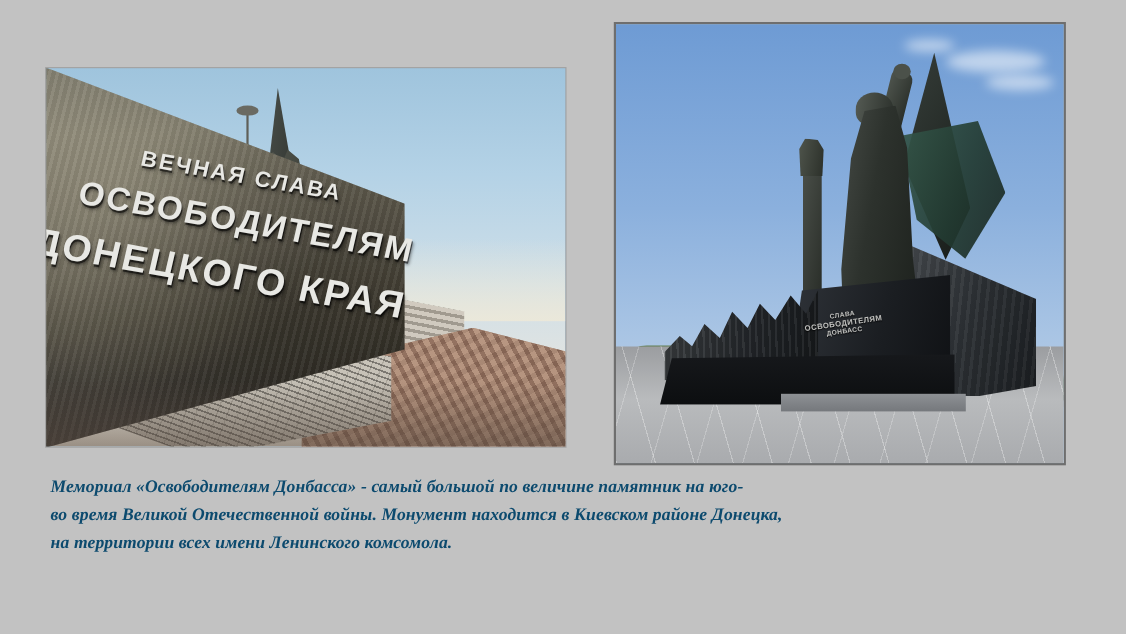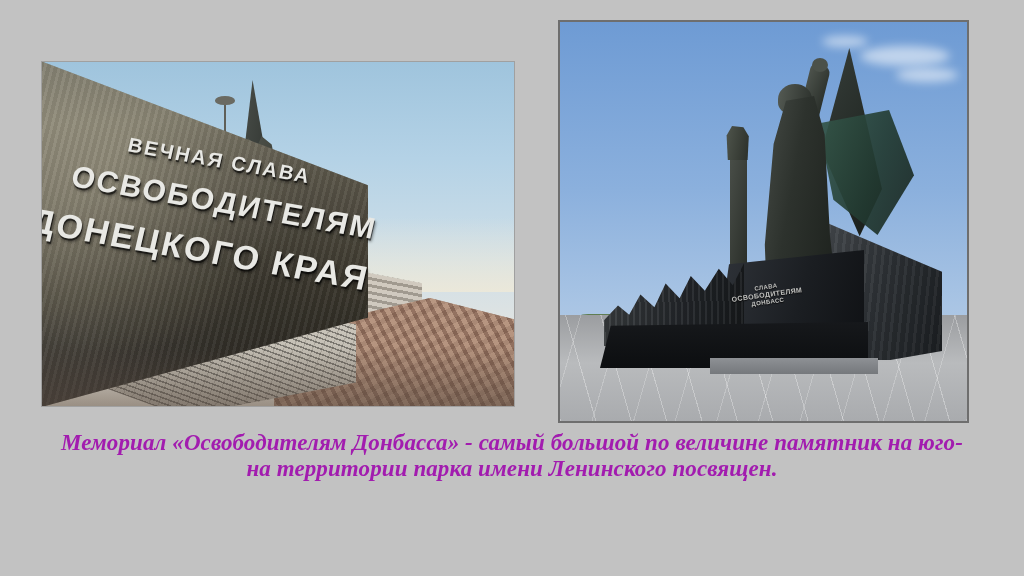--- a/index.html
+++ b/index.html
@@ -451,27 +451,27 @@
   .rp-ins-1 { font-size: 6px; }
   .rp-ins-2 { font-size: 7px; }
   .rp-ins-3 { font-size: 6px; }
 
   
   #caption {
     position: absolute;
     left: 46px;
     top: 430px;
     width: 932px;
-    text-align: center;
+    text-align: left;
     font-family: "Liberation Serif", "DejaVu Serif", serif;
     font-style: italic;
     font-weight: 700;
-    font-size: 23px;
+    font-size: 16px;
     line-height: 25.5px;
-    color: #a21caf;
+    color: #0c4a6e;
     letter-spacing: 0.1px;
   }
   #caption .cap-line { display: block; white-space: nowrap; }
 </style>
 </head>
 <body>
 
 <div class="slide">
 
   <div class="photo" id="photo-left">
@@ -539,16 +539,17 @@
       <div class="rp-inscription">
         <div class="rp-ins-1">СЛАВА</div>
         <div class="rp-ins-2">ОСВОБОДИТЕЛЯМ</div>
         <div class="rp-ins-3">ДОНБАСС</div>
       </div>
     </div>
   </div>
 
   <div id="caption">
     <span class="cap-line">Мемориал «Освободителям Донбасса» - самый большой по величине памятник на юго-</span>
-    <span class="cap-line">на территории парка имени Ленинского посвящен.</span>
+    <span class="cap-line">во время Великой Отечественной войны. Монумент находится в Киевском районе Донецка,</span>
+    <span class="cap-line">на территории всех имени Ленинского комсомола.</span>
   </div>
 
 </div>
 
 </body></html>

